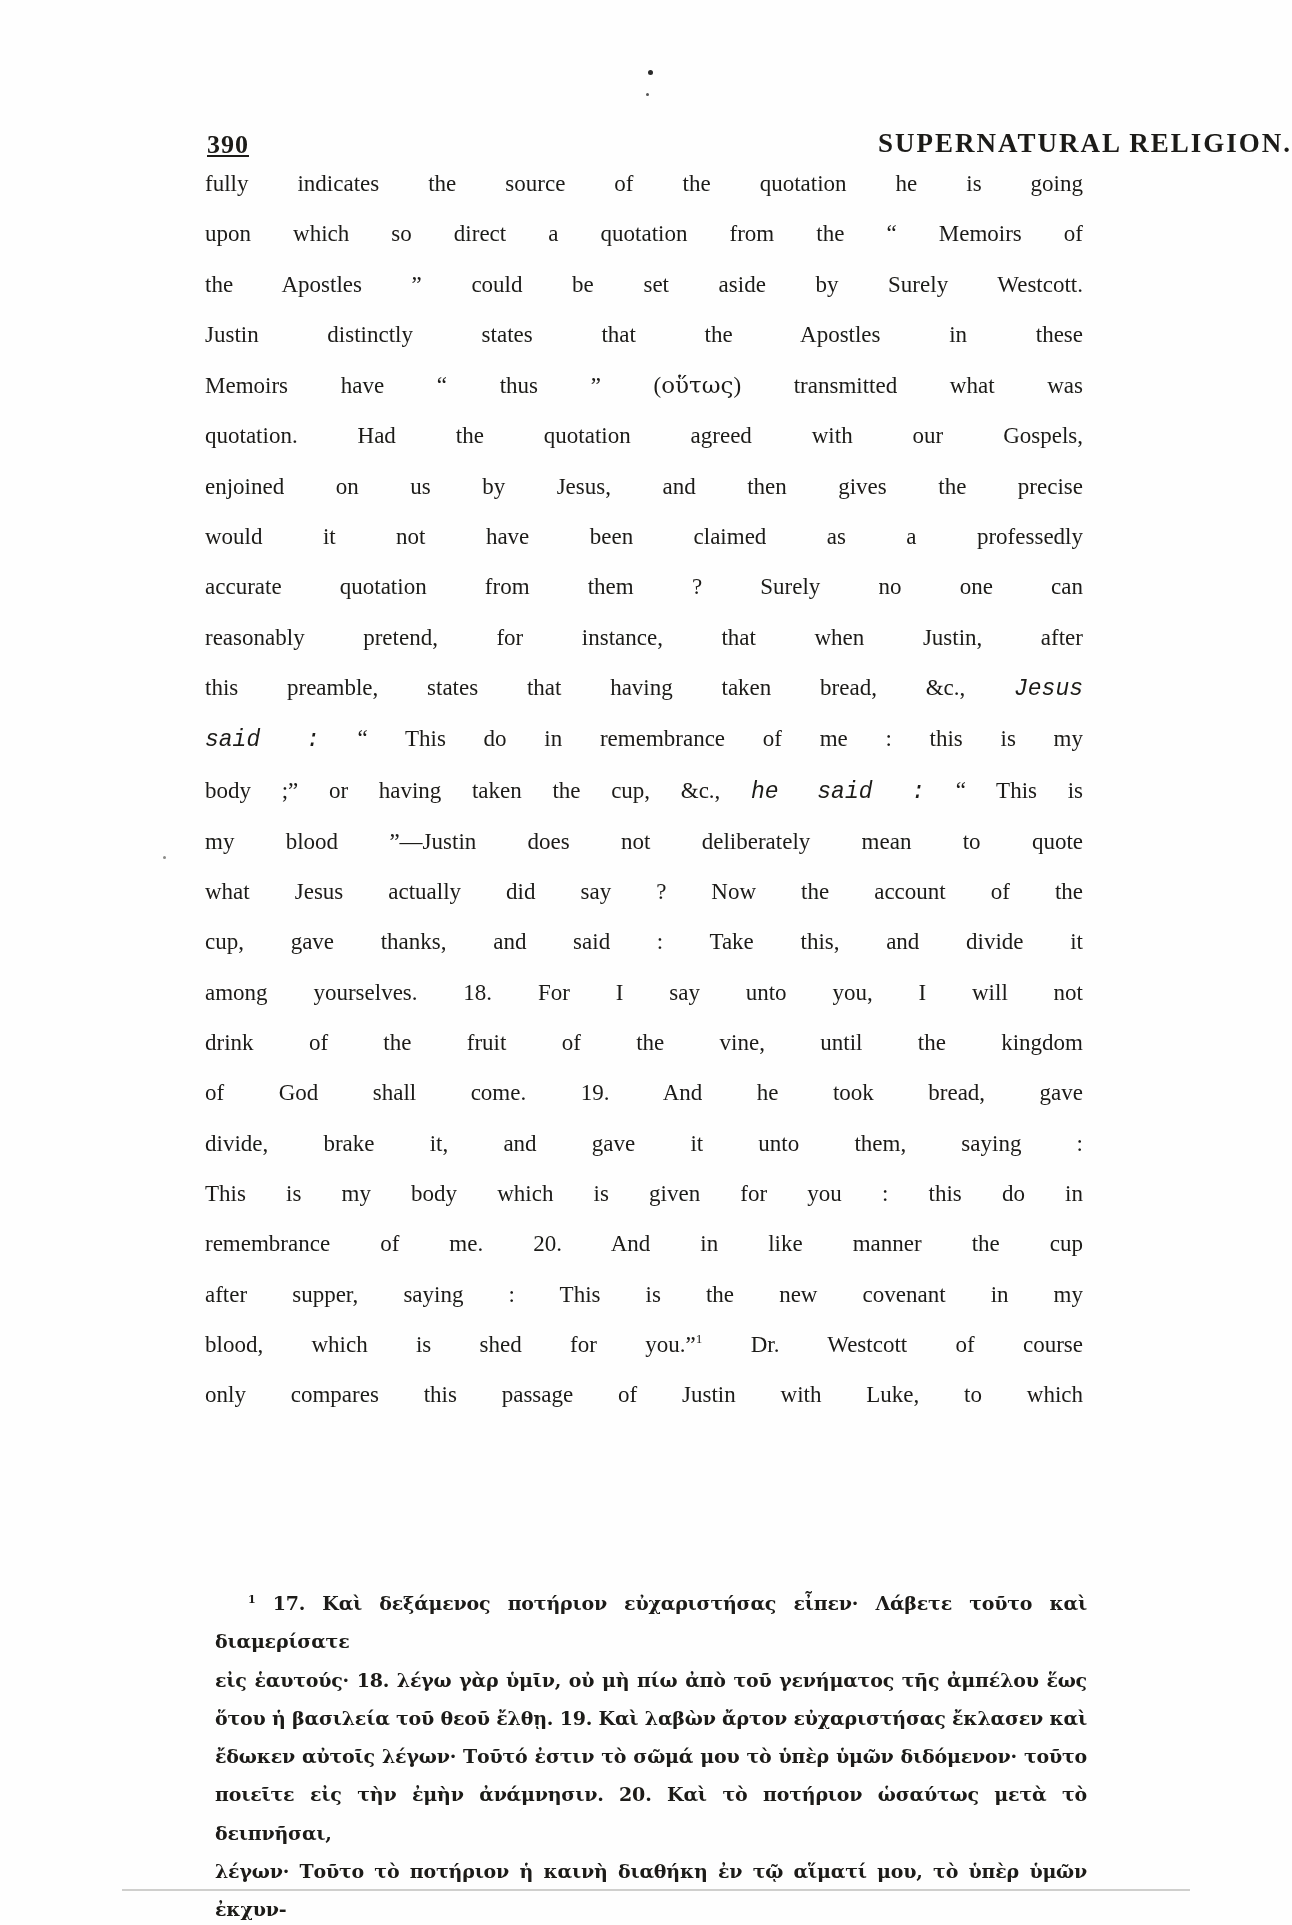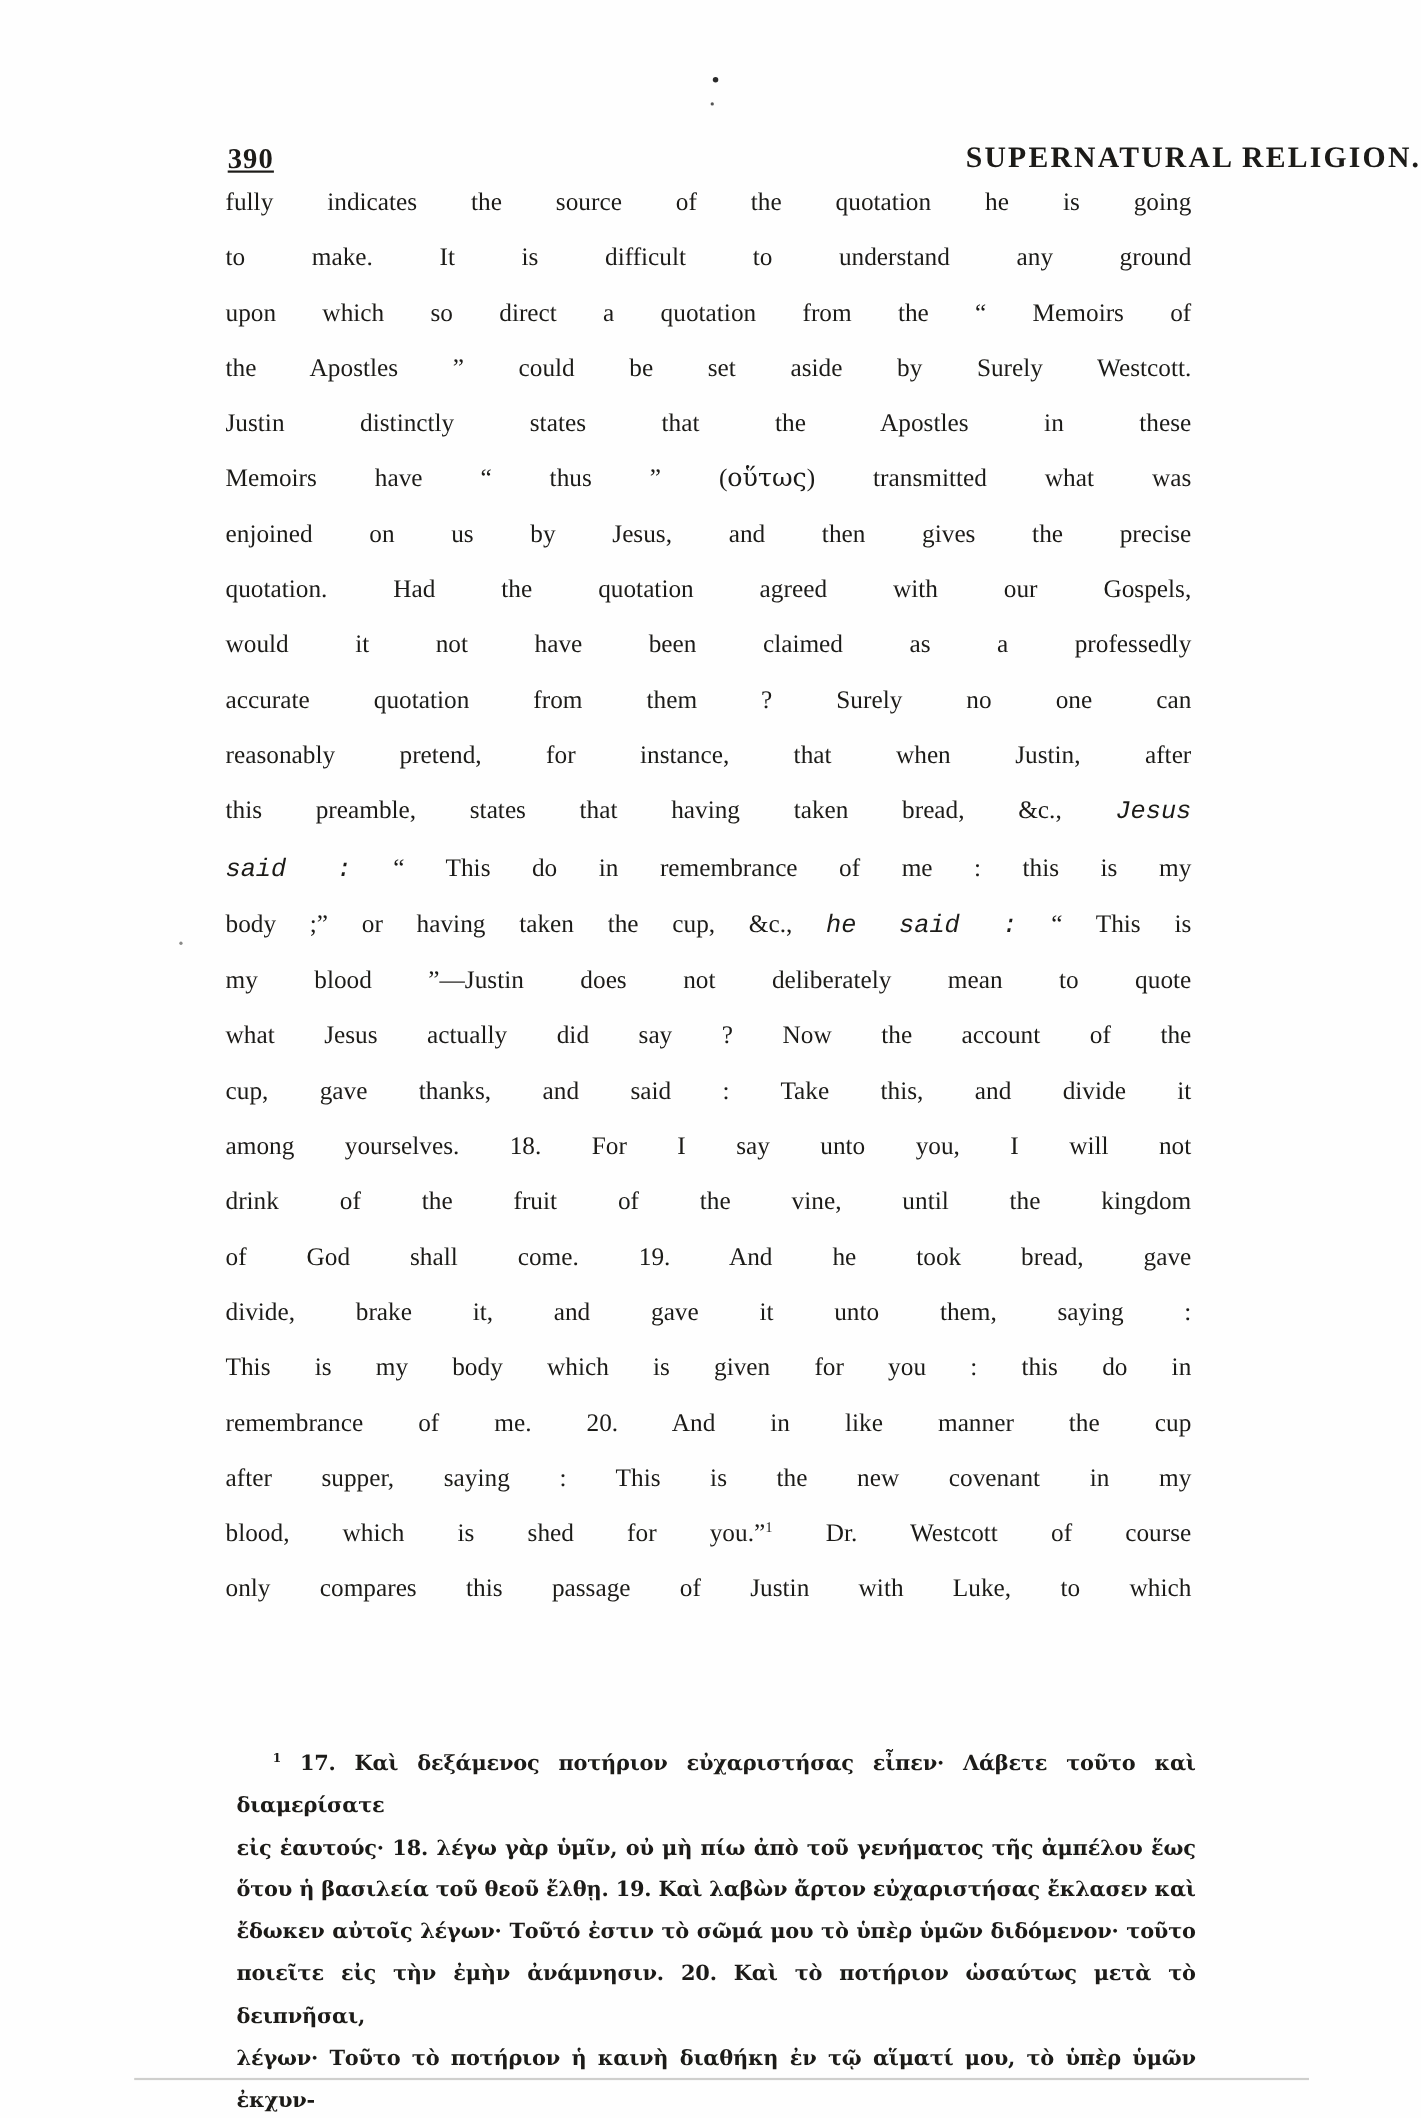--- a/index.html
+++ b/index.html
@@ -51,27 +51,26 @@
 <div class="artifact-dot" style="left:648px; top:70px; width:5px; height:5px;"></div>
 <div class="artifact-dot" style="left:646px; top:93px; width:3px; height:3px; background:#555;"></div>
 <div class="artifact-dot" style="left:163px; top:856px; width:3px; height:3px; background:#8a8a88;"></div>
 
 <div class="page-number">390</div>
 
 <div class="running-title">SUPERNATURAL RELIGION.</div>
 
 <div class="body-text" id="body-text">
     <div class="line"><span>fully indicates the source of the quotation he is going</span></div>
-    <div class="line"><span>to make.  It is difficult to understand any ground</span></div>
     <div class="line"><span>upon which so direct a quotation from the “ Memoirs of</span></div>
     <div class="line"><span>the Apostles ” could be set aside by Surely Westcott.</span></div>
     <div class="line"><span>Justin distinctly states that the Apostles in these</span></div>
     <div class="line"><span>Memoirs have “ thus ” (</span><span class="gk">οὕτως</span><span>) transmitted what was</span></div>
+    <div class="line"><span>quotation.  Had the quotation agreed with our Gospels,</span></div>
     <div class="line"><span>enjoined on us by Jesus, and then gives the precise</span></div>
-    <div class="line"><span>quotation.  Had the quotation agreed with our Gospels,</span></div>
     <div class="line"><span>would it not have been claimed as a professedly</span></div>
     <div class="line"><span>accurate quotation from them ?  Surely no one can</span></div>
     <div class="line"><span>reasonably pretend, for instance, that when Justin, after</span></div>
     <div class="line"><span>this preamble, states that having taken bread, &amp;c., </span><span class="it">Jesus</span></div>
     <div class="line"><span class="it">said :</span><span> “ This do in remembrance of me : this is my</span></div>
     <div class="line"><span>body ;” or having taken the cup, &amp;c., </span><span class="it">he said :</span><span> “ This is</span></div>
     <div class="line"><span>my blood ”—Justin does not deliberately mean to quote</span></div>
     <div class="line"><span>what Jesus actually did say ?  Now the account of the</span></div>
     <div class="line"><span>cup, gave thanks, and said : Take this, and divide it</span></div>
     <div class="line"><span>among yourselves.  18. For I say unto you, I will not</span></div>

